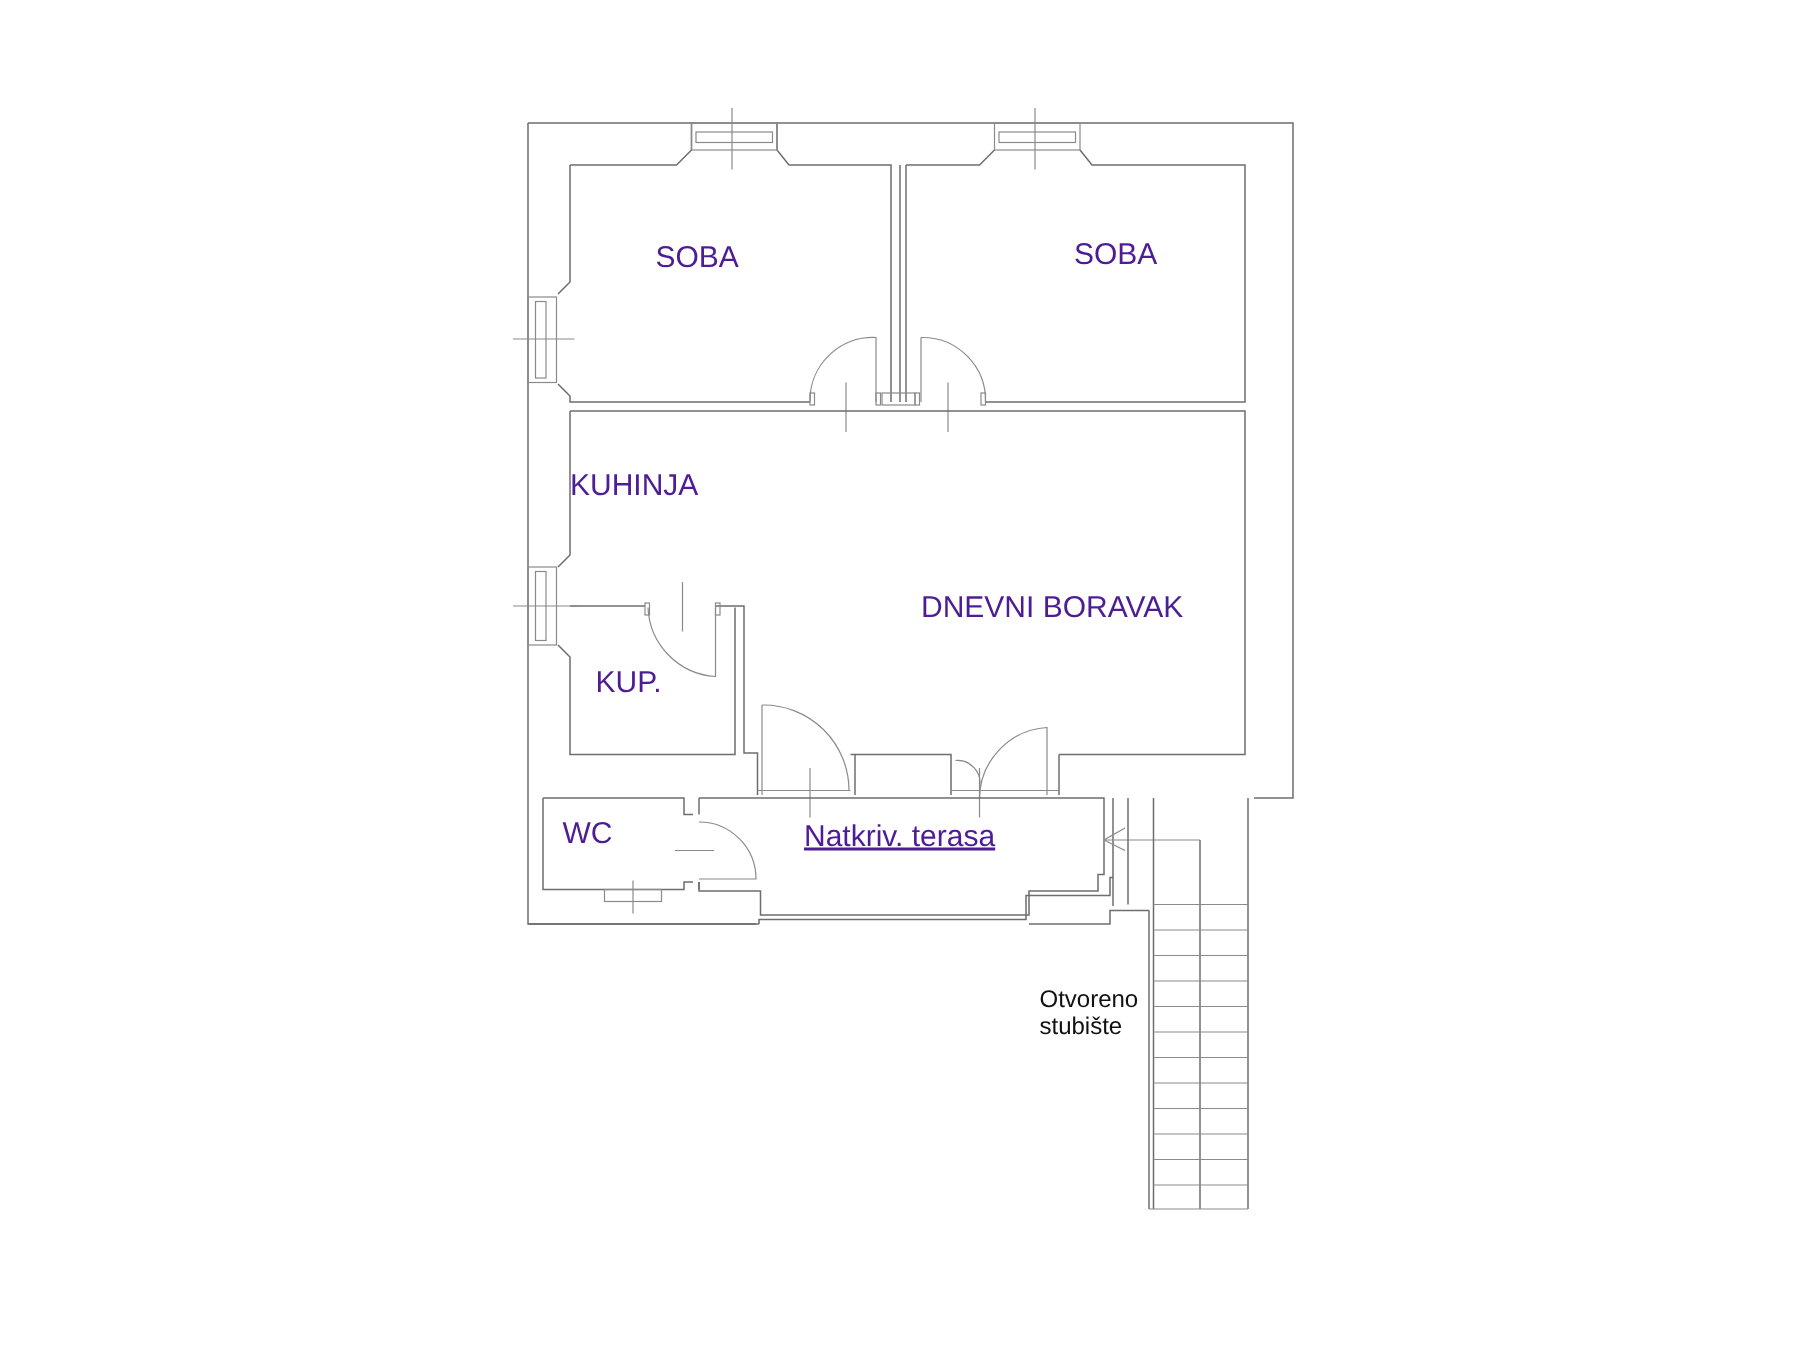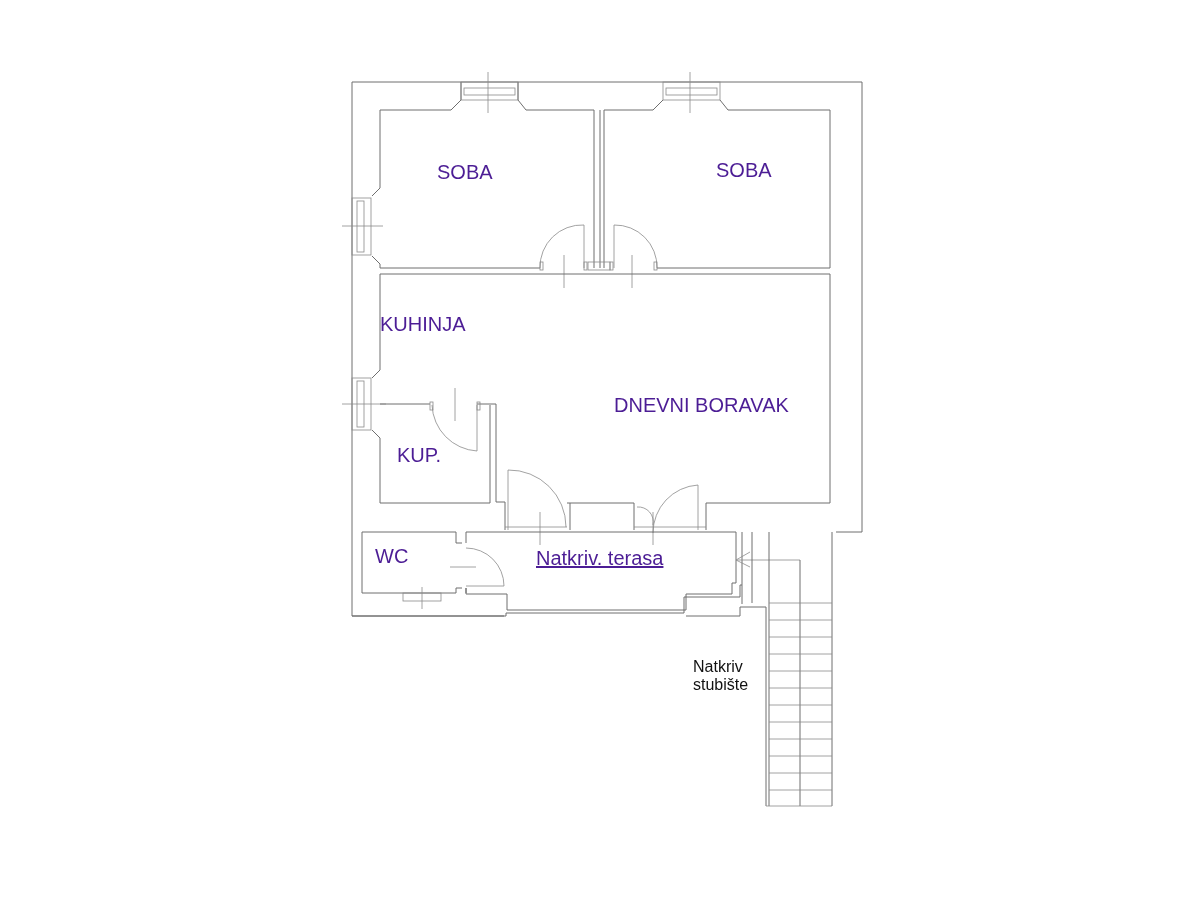--- a/index.html
+++ b/index.html
@@ -154,15 +154,15 @@
 </svg>
 
 <div class="label" style="left:437px; top:162px;">SOBA</div>
 <div class="label" style="left:716px; top:160px;">SOBA</div>
 <div class="label" style="left:380px; top:314px;">KUHINJA</div>
 <div class="label" style="left:614px; top:371px;margin-top:24px;">DNEVNI BORAVAK</div>
 <div class="label" style="left:397px; top:445px;">KUP.</div>
 <div class="label" style="left:375px; top:546px;">WC</div>
 <div class="label" style="left:536px; top:548px;text-decoration:underline;">Natkriv. terasa</div>
 <div class="label2" style="left:693px; top:658px;">
-  <div>Natkriv</div>
+  <div>Otvoreno</div>
   <div>stubište</div>
 </div>
 
 </body></html>

